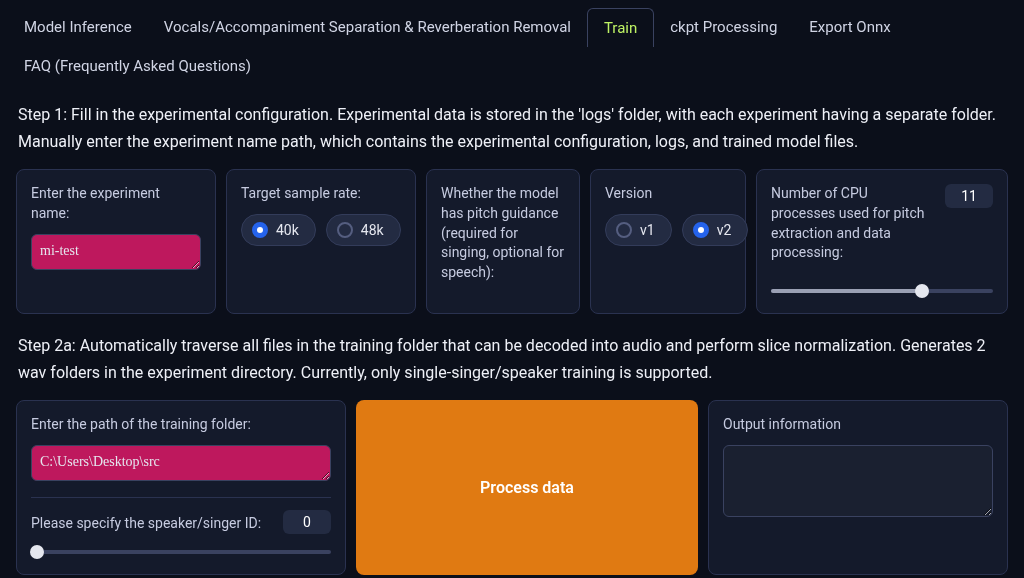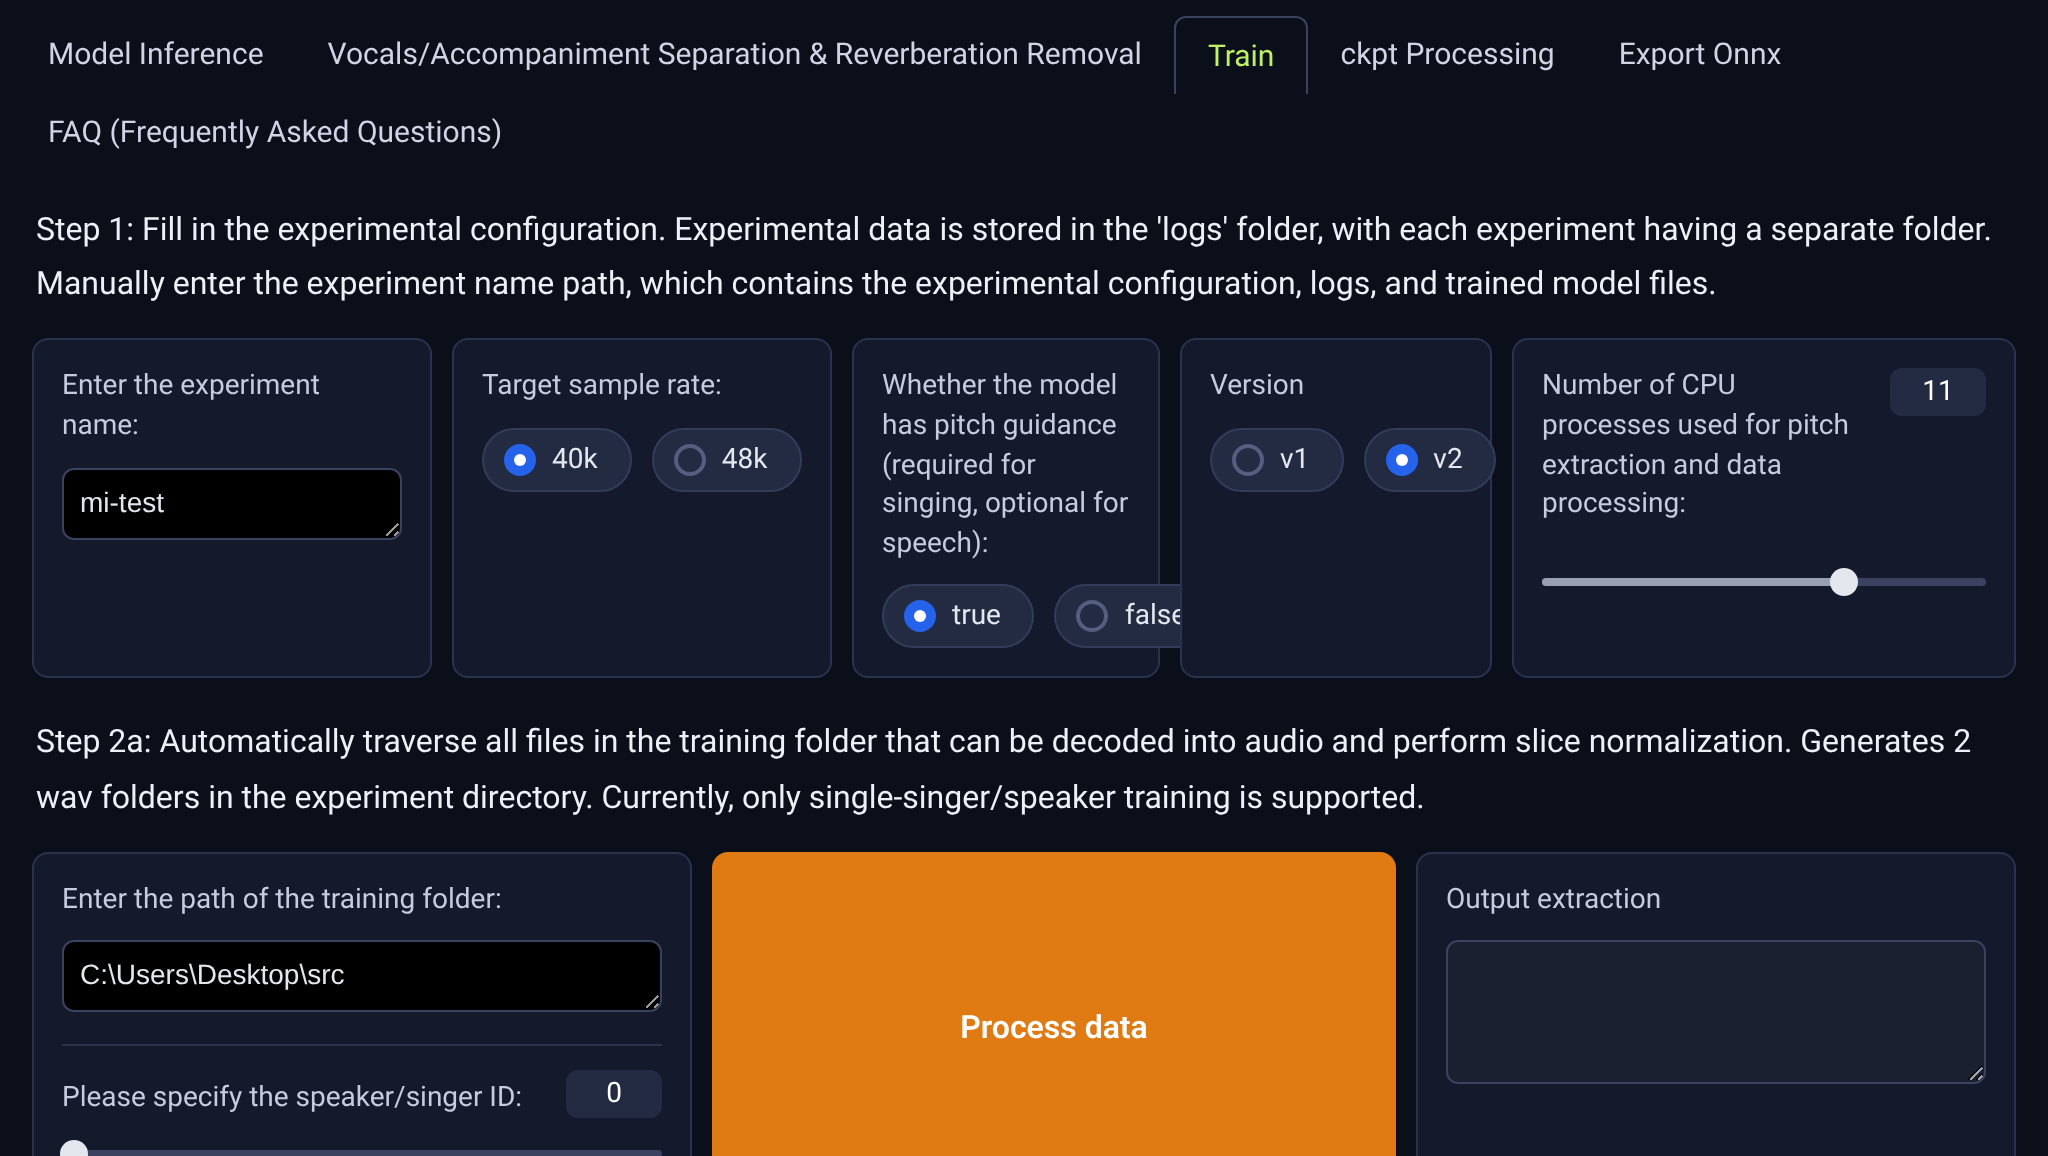--- a/index.html
+++ b/index.html
@@ -54,26 +54,26 @@
     flex: none;
   }
   .label {
     color: #c6cbe0;
     font-size: 14px;
     margin-bottom: 10px;
     line-height: 1.4;
   }
   textarea.txt-input {
     width: 100%;
-    background: #000000;
+    background: #be185d;
     border: 1px solid #3a4260;
     border-radius: 6px;
     color: #e5e7ef;
     padding: 8px;
-    font-family: Liberation Sans, sans-serif;
+    font-family: Liberation Serif, serif;
     font-size: 14px;
     resize: both;
     height: 36px;
     min-height: 36px;
   }
   .radio-row {
     display: flex;
     gap: 10px;
     margin-top: 6px;
   }
@@ -210,30 +210,20 @@
         </div>
         <div class="radio-pill">
           <span class="radio-dot"></span>
           <span>48k</span>
         </div>
       </div>
     </div>
 
     <div class="card" style="width:154px">
       <div class="label">Whether the model has pitch guidance (required for singing, optional for speech):</div>
-      <div class="radio-row">
-        <div class="radio-pill">
-          <span class="radio-dot on"></span>
-          <span>true</span>
-        </div>
-        <div class="radio-pill">
-          <span class="radio-dot"></span>
-          <span>false</span>
-        </div>
-      </div>
     </div>
 
     <div class="card" style="width:156px">
       <div class="label">Version</div>
       <div class="radio-row">
         <div class="radio-pill">
           <span class="radio-dot"></span>
           <span>v1</span>
         </div>
         <div class="radio-pill">
@@ -274,19 +264,19 @@
         <div class="slider-fill" style="width:2%"></div>
         <div class="slider-thumb" style="left:2%"></div>
       </div>
     </div>
 
     <div class="big-orange">
       <span>Process data</span>
     </div>
 
     <div class="card" style="width:300px">
-      <div class="label">Output extraction</div>
+      <div class="label">Output information</div>
       <textarea class="output-area" style=""></textarea>
     </div>
 
   </div>
 
 </div>
 
 </body></html>

